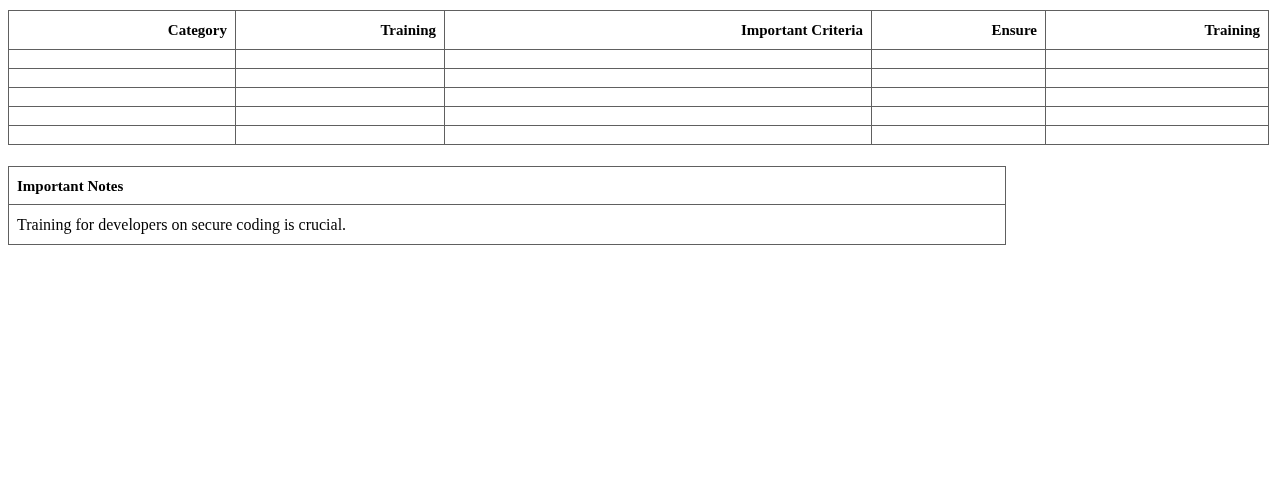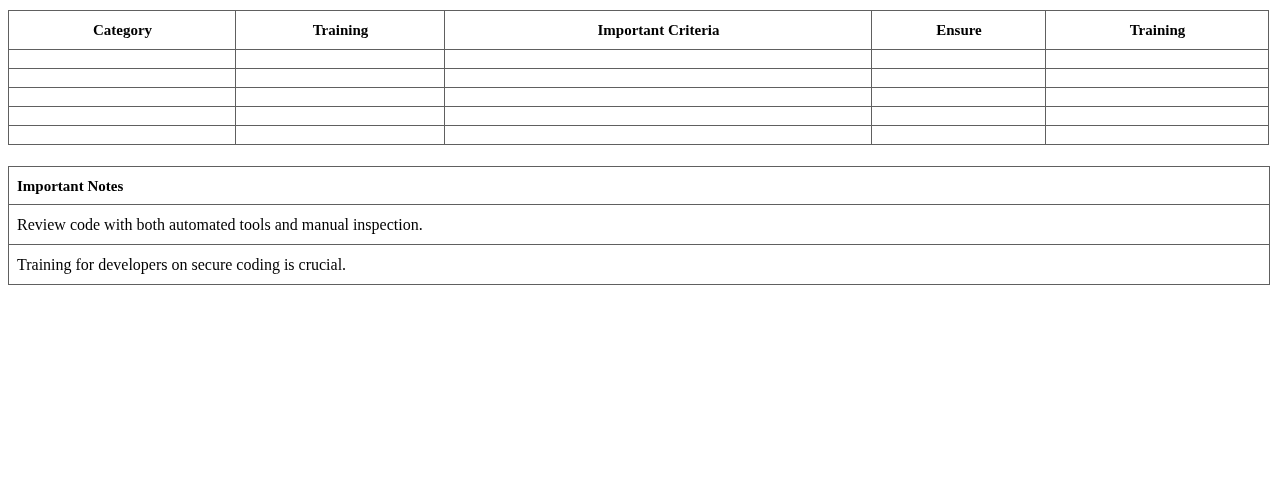--- a/index.html
+++ b/index.html
@@ -22,38 +22,38 @@
     border-collapse: collapse;
     table-layout: fixed;
   }
   
   .assessment-table {
     width: 1260px;
   }
   .assessment-table th,
   .assessment-table td {
     border: 1px solid #606060;
-    text-align: center;
+    text-align: right;
     vertical-align: middle;
     overflow: hidden;
     white-space: nowrap;
   }
   .assessment-table th {
     font-size: 15px;
     font-weight: bold;
     line-height: 19px;
     padding: 10px 8px 9px 9px;
   }
   .assessment-table td {
     height: 19px;
     padding: 0 9px;
   }
   
   .notes-table {
-    width: 1262px;
+    width: 998px;
     margin-top: 21px;
   }
   .notes-table th,
   .notes-table td {
     border: 1px solid #606060;
     text-align: left;
     vertical-align: middle;
     overflow: hidden;
     white-space: nowrap;
   }
@@ -131,21 +131,18 @@
   </table>
 
   <table class="notes-table">
     <thead>
       <tr>
         <th>Important Notes</th>
       </tr>
     </thead>
     <tbody>
       <tr>
-        <td>Review code with both automated tools and manual inspection.</td>
-      </tr>
-      <tr>
         <td>Training for developers on secure coding is crucial.</td>
       </tr>
     </tbody>
   </table>
 
 </div>
 
 </body></html>

